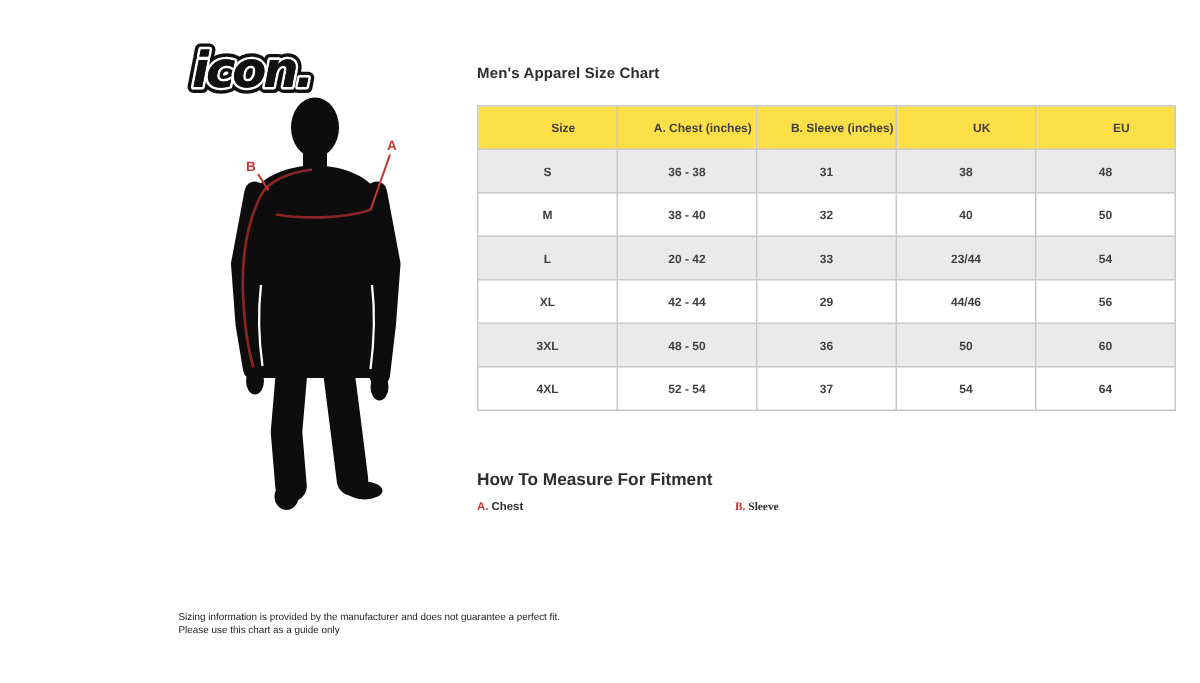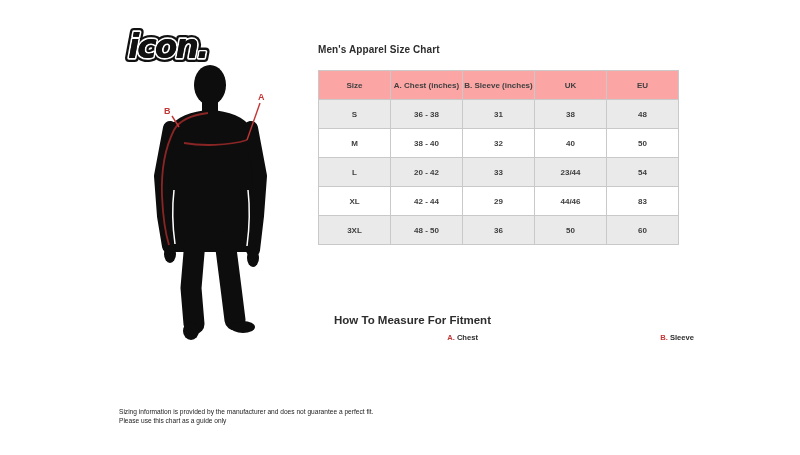--- a/index.html
+++ b/index.html
@@ -17,31 +17,31 @@
   #figure{left:106px;top:58px;width:204px;height:292px;}
 
   
   #chart-title{left:318px;top:44px;width:360px;font-size:10px;font-weight:bold;color:#2d2d2d;letter-spacing:0.1px;}
   #size-table{left:318px;top:70px;border-collapse:collapse;table-layout:fixed;width:358px;}
   #size-table th,#size-table td{
     border:1px solid #c9c9c9;width:71px;height:28px;padding:0;
     text-align:center;vertical-align:middle;
     font-size:8px;font-weight:bold;color:#404040;
   }
-  #size-table thead th{background:#fca5a5;}
+  #size-table thead th{background:#fde047;padding-left:21px;}
   #size-table tbody tr:nth-child(odd) td{background:#eaeaeb;}
   #size-table tbody tr:nth-child(even) td{background:#ffffff;}
 
   
   #howto{left:318px;top:314px;width:376px;}
-  #howto-title{font-size:11.5px;font-weight:bold;color:#2d2d2d;margin:0 0 7px 16px;}
+  #howto-title{font-size:11.5px;font-weight:bold;color:#2d2d2d;margin:0 0 7px 0;}
   .howto-cols{display:flex;gap:12px;}
-  .howto-col{font-size:7.4px;line-height:9.8px;color:#333;text-align:right;}
+  .howto-col{font-size:7.4px;line-height:9.8px;color:#333;}
   .howto-col.a{width:160px;}
-  .howto-col.b{width:204px;}
+  .howto-col.b{width:204px;font-family:Liberation Serif, serif;}
   .howto-head{font-weight:bold;font-size:7.6px;margin-bottom:1px;color:#2d2d2d;}
   .howto-letter{color:#c23736;}
 
   
   #footnote{left:119px;top:407px;width:280px;font-size:6.6px;line-height:9px;color:#1c1c1c;}
 </style>
 </head>
 <body>
 
 <svg id="logo" class="abs" viewBox="0 0 130 46" aria-hidden="true">
@@ -108,28 +108,35 @@
       <td>20 - 42</td>
       <td>33</td>
       <td>23/44</td>
       <td>54</td>
     </tr>
     <tr>
       <td>XL</td>
       <td>42 - 44</td>
       <td>29</td>
       <td>44/46</td>
-      <td>83</td>
+      <td>56</td>
     </tr>
     <tr>
       <td>3XL</td>
       <td>48 - 50</td>
       <td>36</td>
       <td>50</td>
       <td>60</td>
+    </tr>
+    <tr>
+      <td>4XL</td>
+      <td>52 - 54</td>
+      <td>37</td>
+      <td>54</td>
+      <td>64</td>
     </tr>
   </tbody>
 </table>
 
 <div id="howto" class="abs">
   <h2 id="howto-title">How To Measure For Fitment</h2>
   <div class="howto-cols">
     <div class="howto-col a">
       <div class="howto-head"><span class="howto-letter">A.</span> <span>Chest</span></div>
     </div>

